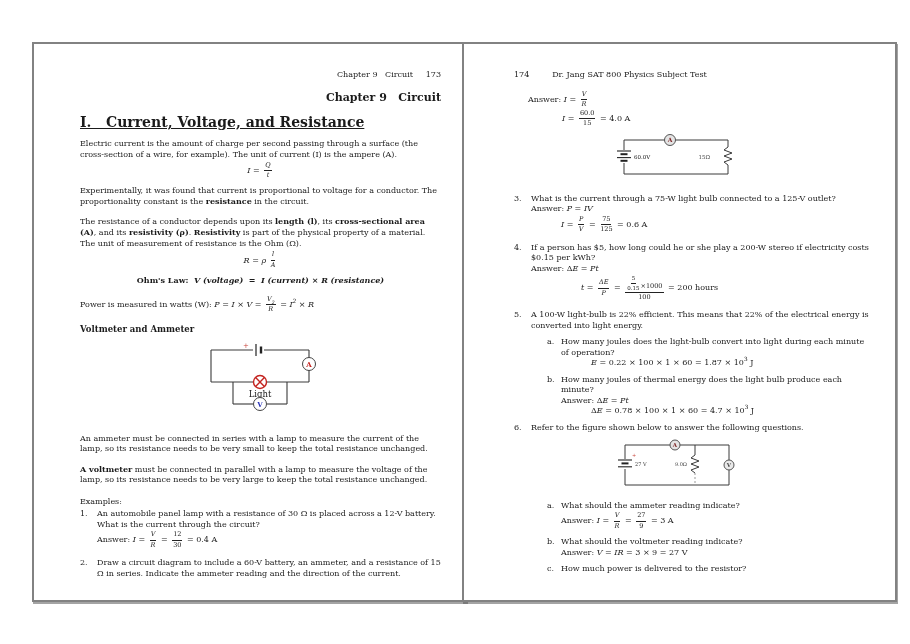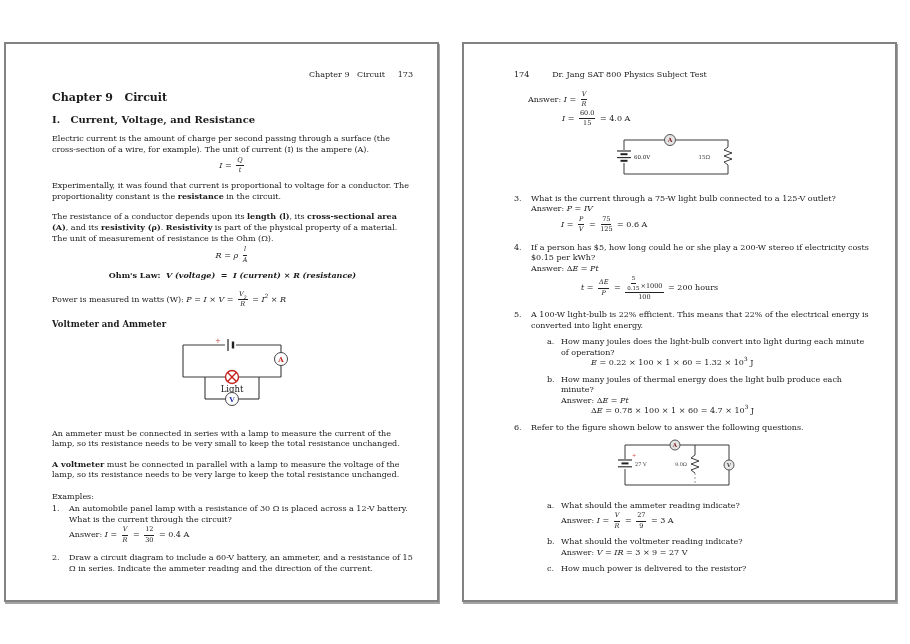--- a/index.html
+++ b/index.html
@@ -1,25 +1,25 @@
 <!DOCTYPE html>
 <html><head>
 <meta charset="utf-8">
 <style>
   html,body{margin:0;padding:0;width:910px;height:644px;background:#ffffff;overflow:hidden;}
   body{font-family:"DejaVu Serif", serif;color:#1b1b1b;position:relative;}
   .page{position:absolute;top:42px;width:435px;height:560px;background:#fff;
         border:2px solid #828282;box-shadow:1px 2px 0 rgba(90,90,90,.55);}
-  .page-left{left:4px;padding:26px 24px 0 46px;}
+  .page-left{left:32px;padding:26px 24px 0 46px;}
   .page-right{left:462px;padding:26px 26px 2px 50px;}
   .pg{box-sizing:border-box;}
   .hdr{font-size:8px;white-space:pre;margin-bottom:12px;}
   .hdr-r{text-align:right;}
-  .doc-title{font-size:11px;font-weight:bold;text-align:left;white-space:pre;margin-bottom:10px;}
-  .sect{font-size:10px;font-weight:bold;white-space:pre;margin-bottom:9px;}
+  .doc-title{font-size:11px;font-weight:bold;text-align:right;white-space:pre;margin-bottom:10px;}
+  .sect{font-size:14px;font-weight:bold;white-space:pre;margin-bottom:9px;text-decoration:underline;}
   .bt{font-size:8px;line-height:10.5px;}
   .para{margin-bottom:8px;}
   .tight{margin-bottom:2px;}
   .rich{white-space:pre-wrap;}
   .cformula{display:flex;justify-content:center;align-items:center;margin:2px 0 6px;font-size:8px;}
   .ansline{display:flex;align-items:center;margin:1px 0;font-size:8px;}
   .frac{display:inline-flex;flex-direction:column;align-items:center;text-align:center;
         vertical-align:middle;font-size:6.5px;line-height:1.15;margin:0 2px;font-style:normal;}
   .frac.it{font-style:italic;}
   .fnum{display:flex;align-items:flex-end;justify-content:center;border-bottom:1px solid #222;padding:0 1px 1px;}
@@ -244,21 +244,21 @@
   </div>
 
   <div class="item" style="margin-bottom:6px;">
     <span class="inum">5.</span>
     <span class="ibody">
       <span class="rich"><span>A 100-W light-bulb is 22% efficient. This means that 22% of the electrical energy is converted into light energy.</span></span>
       <div class="sub">
         <span class="snum">a.</span>
         <span class="sbody">
           <span class="rich"><span>How many joules does the light-bulb convert into light during each minute of operation?</span></span>
-          <div class="bt rich ind1"><span style="font-style: italic;">E</span><span> = 0.22 × 100 × 1 × 60 = 1.32 × 10</span><sup>3</sup><span> J</span></div>
+          <div class="bt rich ind1"><span style="font-style: italic;">E</span><span> = 0.22 × 100 × 1 × 60 = 1.87 × 10</span><sup>3</sup><span> J</span></div>
         </span>
       </div>
       <div class="sub">
         <span class="snum">b.</span>
         <span class="sbody">
           <span class="rich"><span>How many joules of thermal energy does the light bulb produce each minute?</span></span>
           <div class="bt rich"><span>Answer: Δ</span><span style="font-style: italic;">E</span><span> = </span><span style="font-style: italic;">Pt</span></div>
           <div class="bt rich ind1"><span>Δ</span><span style="font-style: italic;">E</span><span> = 0.78 × 100 × 1 × 60 = 4.7 × 10</span><sup>3</sup><span> J</span></div>
         </span>
       </div>

